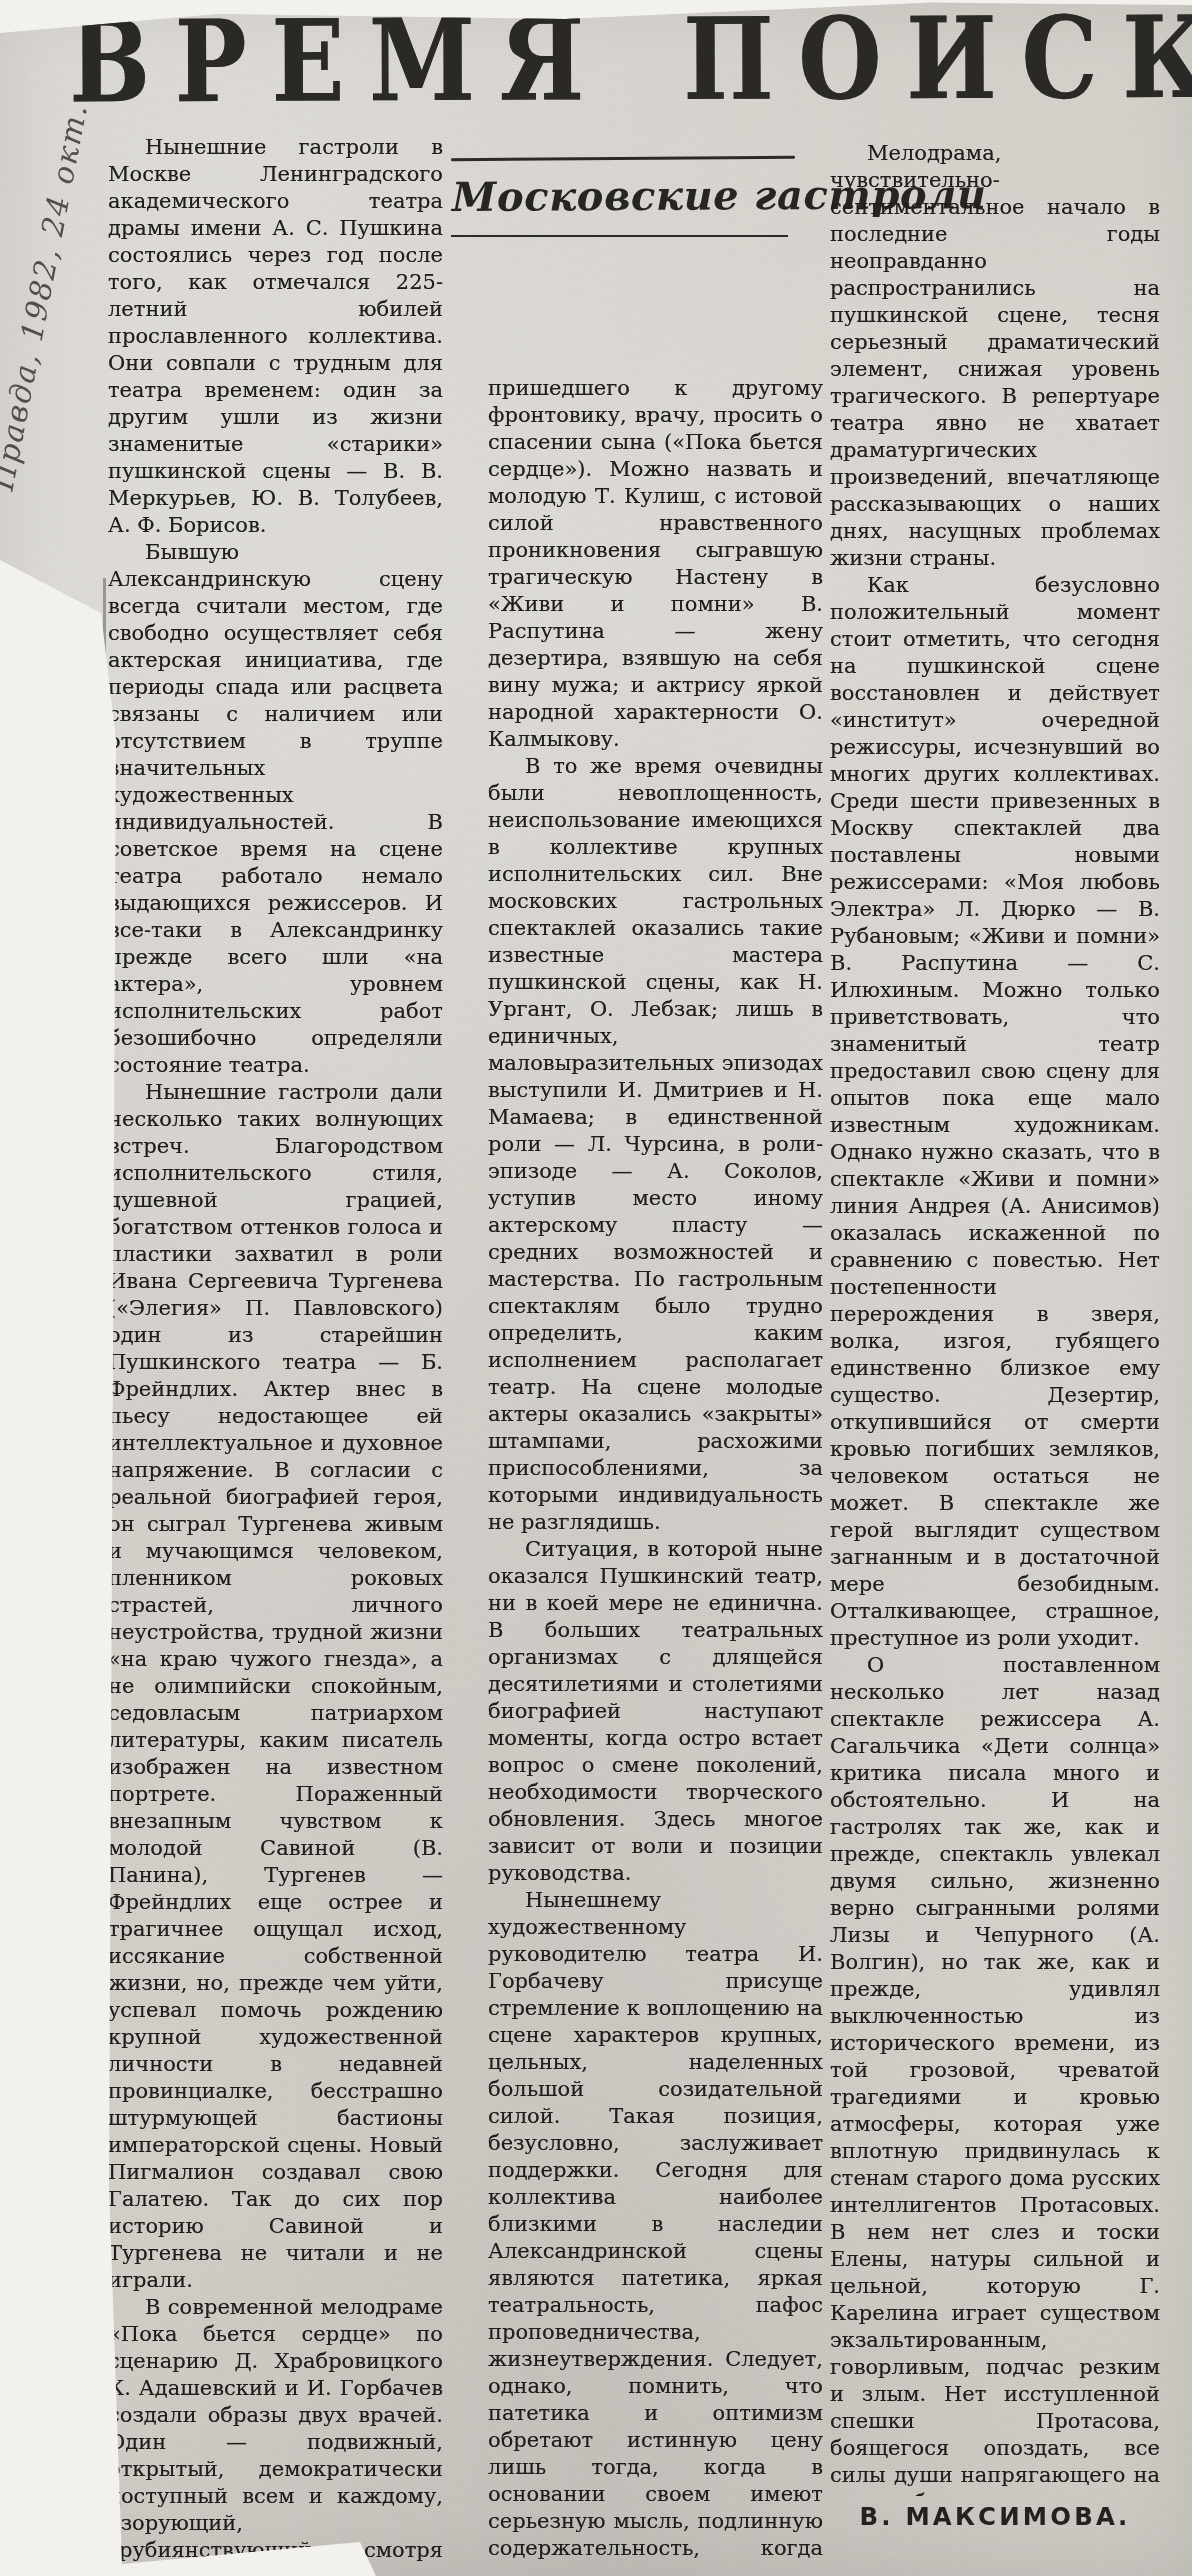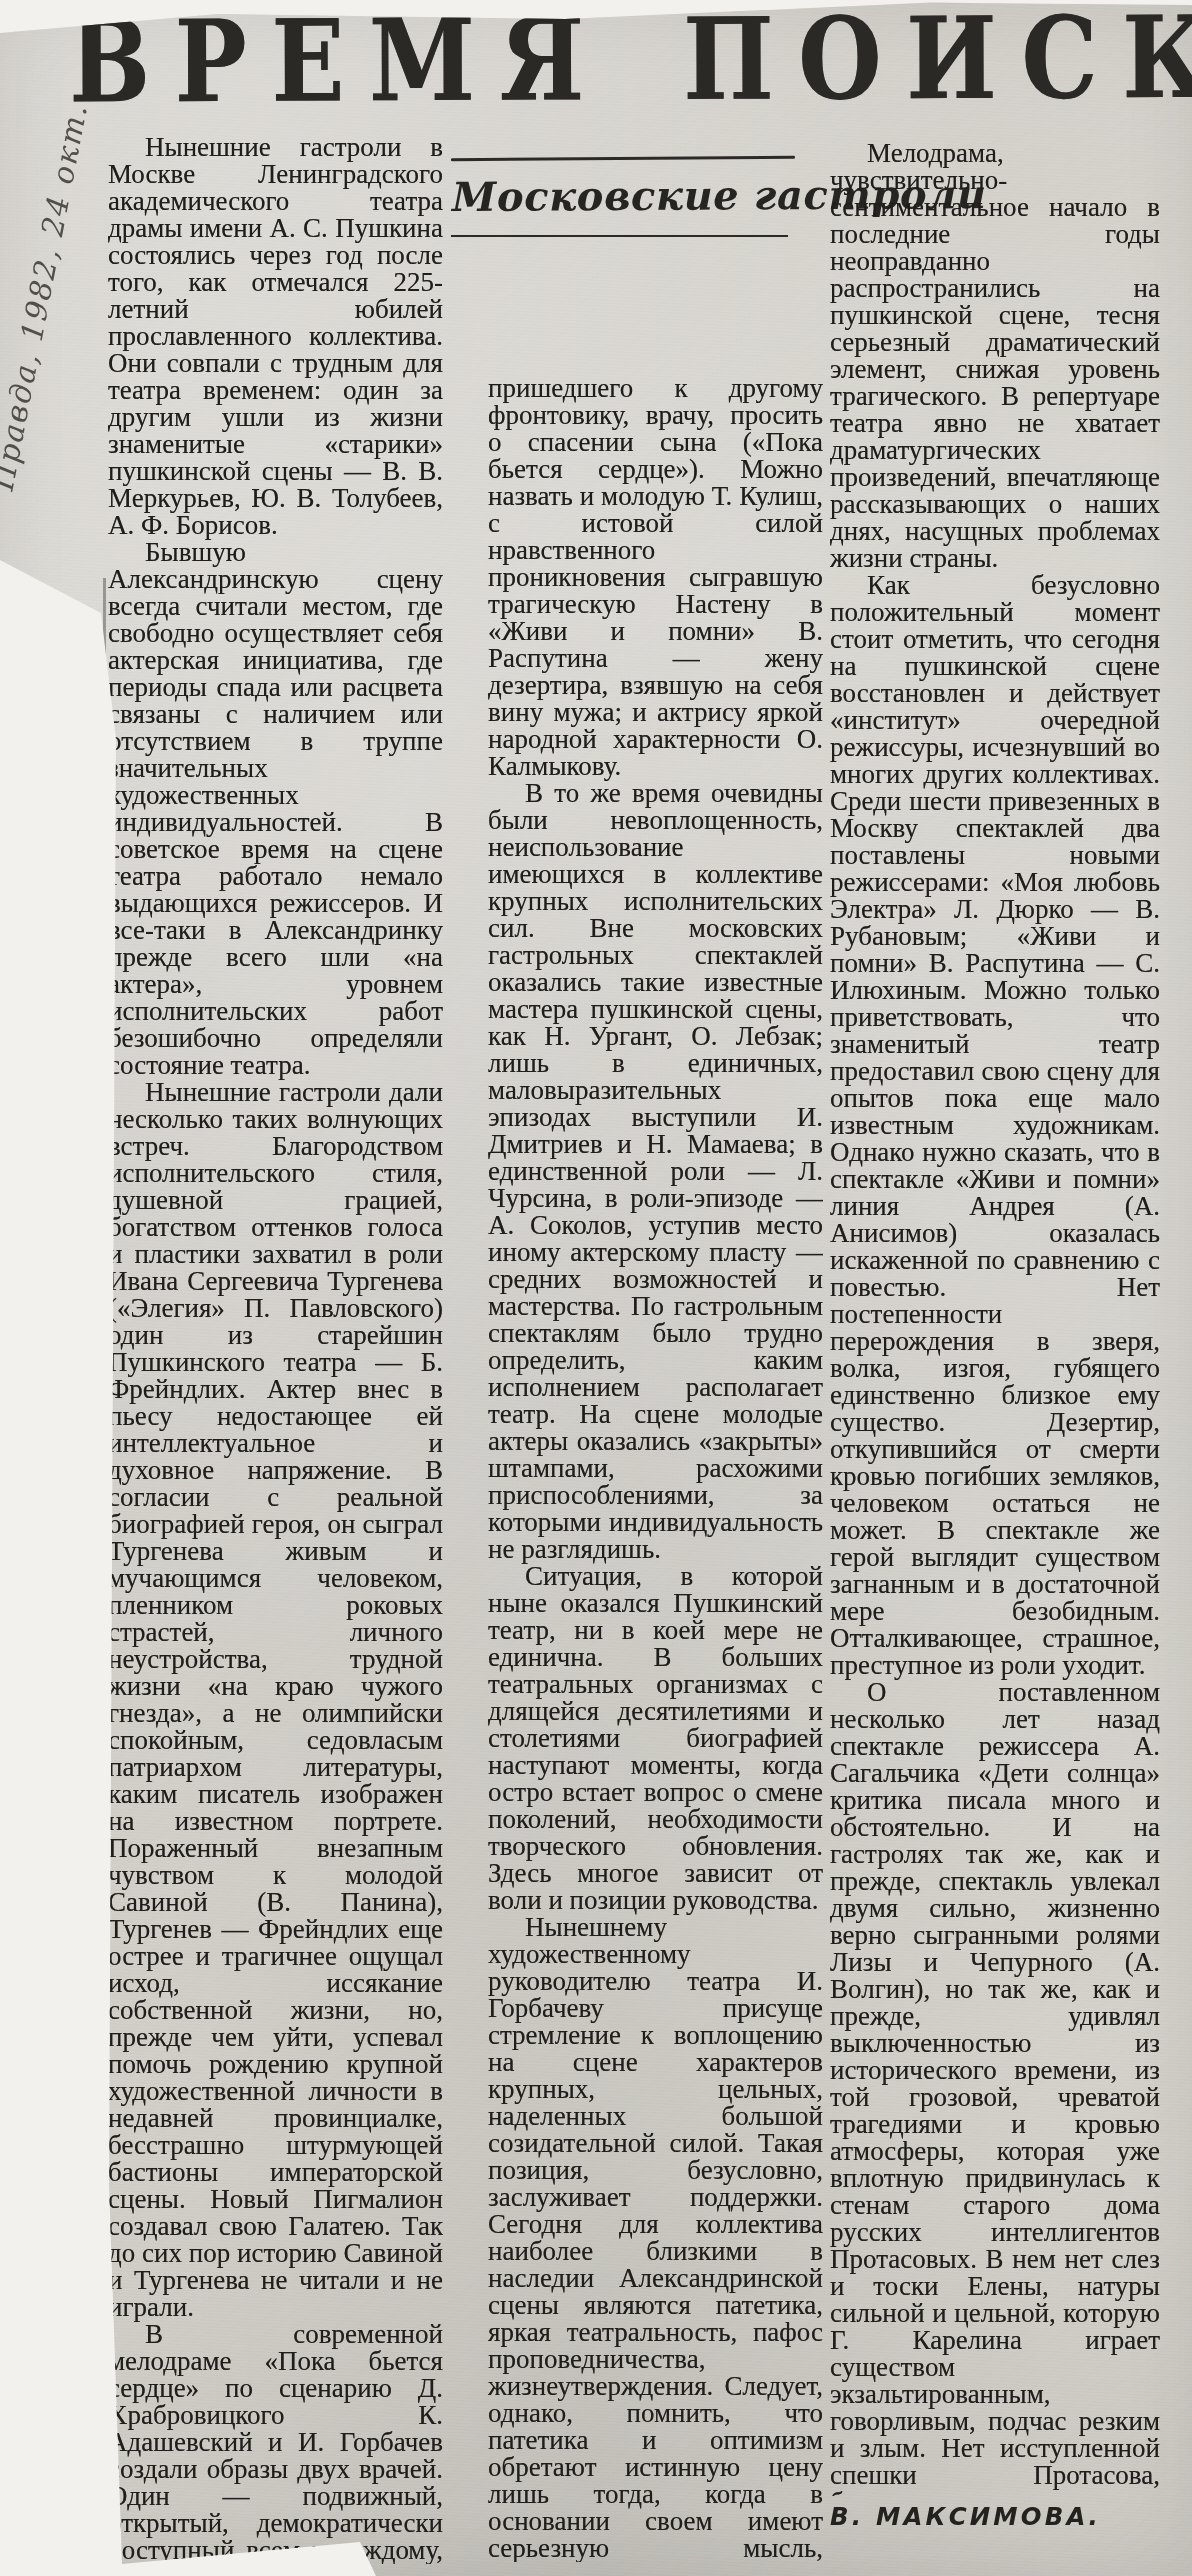--- a/index.html
+++ b/index.html
@@ -53,35 +53,34 @@
   .section-head .section-title{
     margin:14px 0 16.7px 1.3px;
     font-family:"DejaVu Serif",serif;font-weight:bold;font-style:italic;
     font-size:40px;line-height:1.1;color:#262522;letter-spacing:0.6px;
     transform:rotate(-.3deg);white-space:nowrap;
   }
   .section-head .rule-bottom{height:1.9px;background:#2b2a27;width:98%;transform:rotate(-.4deeg);}
   
   .col{
     position:absolute;overflow:hidden;
-    font-size:27px;line-height:27px;color:#1f1e1b;
+    font-size:21px;line-height:27px;color:#1f1e1b;
     text-align:justify;
     text-shadow:0 0 0.3px rgba(25,23,20,.55);
-    font-family:Liberation Serif, serif;
   }
   .col1{left:108px;top:134px;width:335px;height:2430px;}
   .col2{left:488px;top:375px;width:335px;height:2187px;}
   .col3{left:830px;top:140px;width:330px;height:2356px;}
   .para{margin:0;text-indent:37px;}
   .para.no-indent{text-indent:0;}
   
   .byline{
     position:absolute;left:830px;top:2502px;width:330px;
     font-family:"DejaVu Sans",sans-serif;font-weight:bold;
-    font-size:24.4px;color:#23221f;letter-spacing:3.2px;text-align:left;font-style:italic;
+    font-size:24.4px;color:#23221f;letter-spacing:3.2px;text-align:center;
   }
 </style>
 </head>
 <body>
 
 <div class="scan">
   <div class="clipping">
 
     <h1 class="headline">ВРЕМЯ ПОИСКА</h1>
 

